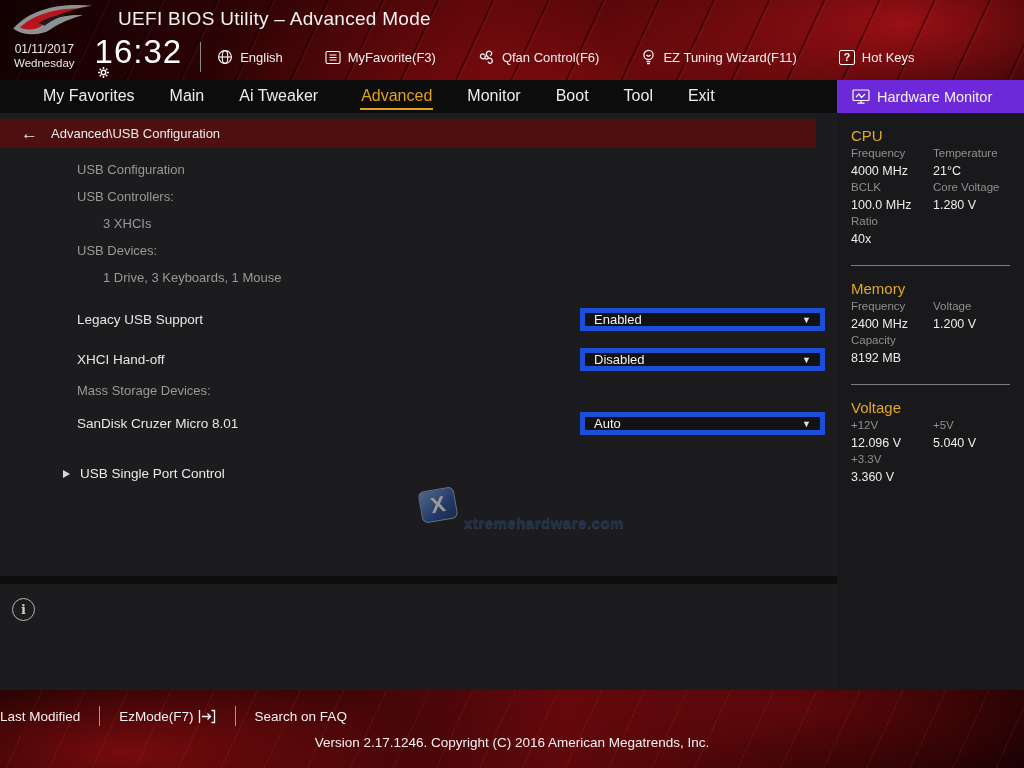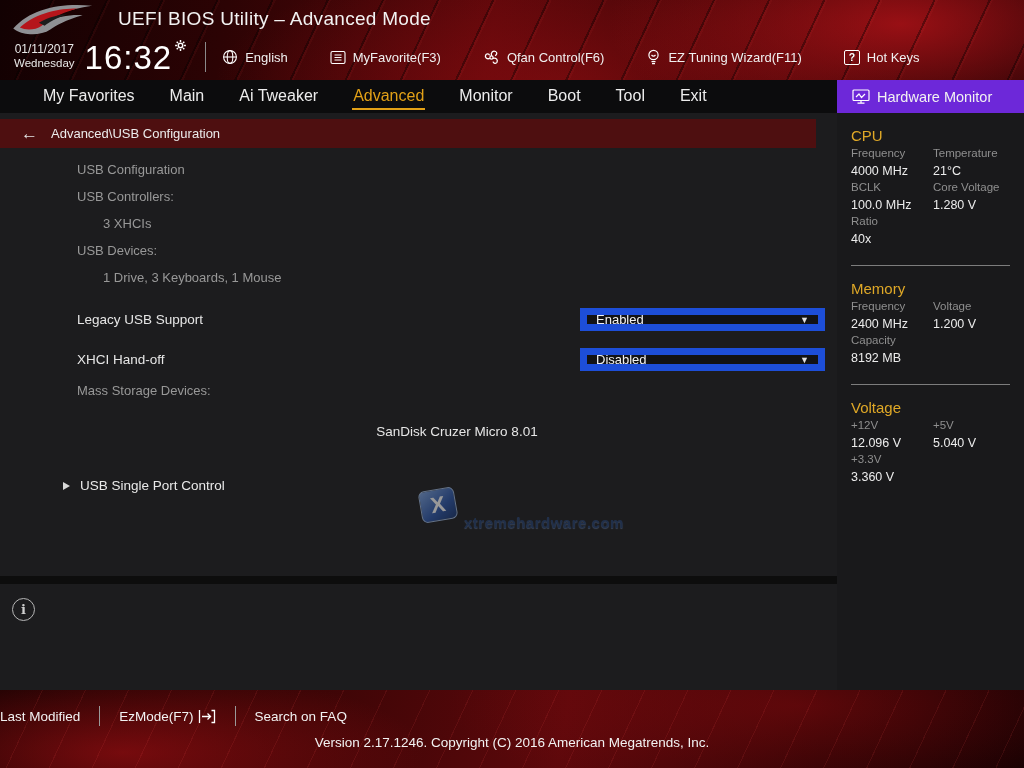--- a/index.html
+++ b/index.html
@@ -16,55 +16,55 @@
       radial-gradient(ellipse 500px 190px at 55% 110%, rgba(150,14,18,.55), rgba(0,0,0,0) 70%),
       linear-gradient(100deg, #120102 0%, #2c0304 22%, #5a070a 48%, #3c0506 70%, #1c0203 100%);
   }
   .hdr-top { position:absolute; left:0; top:0; height:38px; display:flex; align-items:center; }
   .rog-logo { margin-left:8px; }
   .hdr-title { color:#f2f2f2; font-size:19px; letter-spacing:.3px; margin-left:14px; }
   .hdr-bottom { position:absolute; left:0; top:34px; height:46px; width:1024px; display:flex; align-items:center; }
   .datebox { margin-left:14px; text-align:center; color:#e8e8e8; line-height:1.15; }
   .datebox .date { font-size:12px; }
   .datebox .weekday { font-size:11.5px; }
-  .timebox { display:flex; align-items:flex-start; margin-left:10px; color:#ffffff; }
+  .timebox { display:flex; align-items:flex-start; margin-left:20px; color:#ffffff;flex-direction:column; }
   .time { font-size:33px; line-height:1; letter-spacing:1px; }
   .gear-wrap { margin-top:-2px; margin-left:2px; cursor:pointer; }
   .hdr-sep { width:1px; height:30px; background:#8a8a8a; margin:0 16px 0 18px; }
   .toolbar { display:flex; align-items:center; }
   .tool-item { display:flex; align-items:center; gap:7px; color:#f0f0f0; font-size:13px;
                margin-right:42px; white-space:nowrap; cursor:pointer; }
   .qbox { display:inline-flex; align-items:center; justify-content:center; width:16px; height:15px;
           border:1.5px solid #fff; border-radius:2px; font-size:10.5px; font-weight:bold; color:#fff; }
 
   
   .navrow { position:absolute; left:0; top:80px; width:1024px; height:33px; background:#0c0c0d; display:flex; }
   .tabs { width:837px; display:flex; align-items:center; padding-left:42px; gap:33px; }
   .tab { color:#ededed; font-size:16px; cursor:pointer; padding:4px 1px 3px; border-bottom:2px solid transparent; }
-  .tab.active { color:#e2a117; border-bottom-color:#e2a117; }
+  .tab.active { color:#e2a117; border-bottom-color:#e2a117;margin-left:8px; }
   .hwm-header { width:187px; display:flex; align-items:center; gap:7px; padding-left:15px;
                 color:#f2f2f2; font-size:14.5px; background:#6d28d9; }
 
   
   .bodyrow { position:absolute; left:0; top:113px; width:1024px; height:577px; display:flex; background:#0d0d0d; }
   .main { position:relative; width:837px; height:577px; background:#0d0d0d; }
   .panel-top { position:absolute; left:0; top:0; width:837px; height:463px; background:#1c1c1e; }
   .panel-info { position:absolute; left:0; top:471px; width:837px; height:106px; background:#1c1c1e; }
 
   .breadcrumb { margin-top:6px; width:816px; height:29px; background:#4e0f10;
                 display:flex; align-items:center; padding-left:21px; gap:13px; }
   .back-arrow { color:#e4e4e4; font-size:17px; line-height:1; cursor:pointer; }
   .breadcrumb-text { color:#ececec; font-size:13px; }
 
   .content { padding-left:77px; padding-top:8px; }
   .iline { font-size:13px; color:#989898; height:27px; line-height:27px; }
   .iline.ind { padding-left:26px; }
   .setrow { display:flex; align-items:center; height:23px; margin-top:17px; cursor:pointer; }
   .setrow .slabel { color:#e6e6e6; font-size:13.5px; flex:0 0 503px; }
-  .dropdown { width:245px; height:23px; background:#121214; border:7px solid #1d4ed8;
+  .dropdown { width:245px; height:23px; background:#121214; border:5px solid #1d4ed8;
               display:flex; align-items:center; padding:0 9px; cursor:pointer; }
   .dropdown .dval { color:#f2f2f2; font-size:13px; flex:1; }
   .dropdown .darr { color:#e0e0e0; font-size:9px; }
   .gap14 { height:6px; }
   .submenu { display:flex; align-items:center; gap:10px; margin-top:31px; margin-left:-14px; cursor:pointer; }
   .tri-right { width:0; height:0; border-left:7px solid #d8d8d8; border-top:4.5px solid transparent; border-bottom:4.5px solid transparent; }
   .submenu .sm-label { color:#e9e9e9; font-size:13.5px; }
 
   .watermark { position:absolute; left:420px; top:366px; display:flex; align-items:center; gap:8px; opacity:.55; pointer-events:none; }
   .wm-logo { width:36px; height:32px; background:linear-gradient(145deg,#7da4e0,#2a55a8 60%,#17346e);
@@ -220,21 +220,21 @@
             <div class="slabel">XHCI Hand-off</div>
             <div class="dropdown">
               <span class="dval">Disabled</span>
               <span class="darr">▼</span>
             </div>
           </div>
 
           <div class="gap14"></div>
           <div class="iline">Mass Storage Devices:</div>
 
-          <div class="setrow" style="margin-top:20px;flex-direction:column;">
+          <div class="setrow" style="margin-top:8px;">
             <div class="slabel" style="color:#e6e6e6;">SanDisk Cruzer Micro 8.01</div>
             <div class="dropdown">
               <span class="dval">Auto</span>
               <span class="darr">▼</span>
             </div>
           </div>
 
           <div class="submenu">
             <span class="tri-right"></span>
             <span class="sm-label">USB Single Port Control</span>

